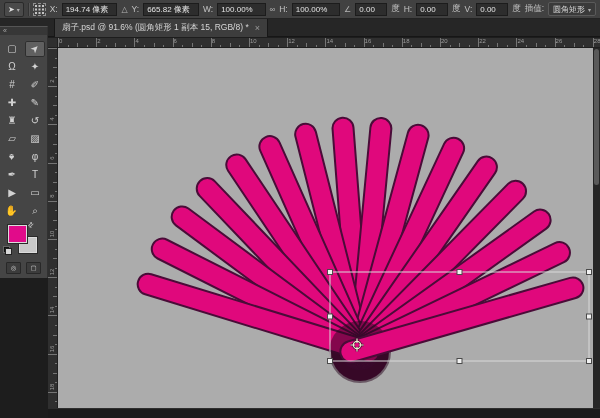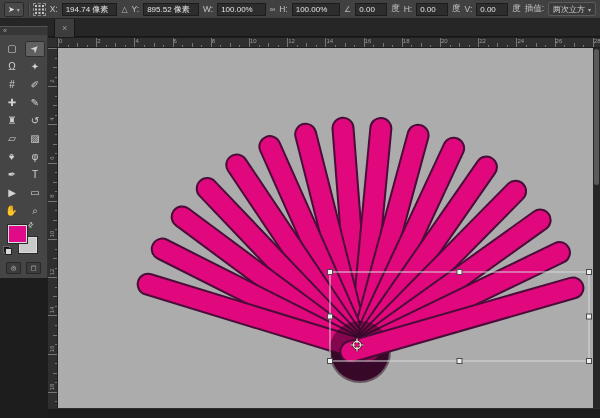--- a/index.html
+++ b/index.html
@@ -85,44 +85,45 @@
       <span class="tp-arrow">▾</span>
     </div>
     <div class="sep"></div>
     <div class="refgrid">
         <i class="dots"></i>
       </div>
     <span class="opt-lbl">X:</span>
     <div class="field w58">194.74 像素</div>
     <span class="opt-sym">△</span>
     <span class="opt-lbl">Y:</span>
-    <div class="field w58">895.52 像素</div>
+    <div class="field w58">665.82 像素</div>
     <span class="opt-lbl">W:</span>
     <div class="field w44">100.00%</div>
     <span class="opt-sym">∞</span>
     <span class="opt-lbl">H:</span>
     <div class="field w44">100.00%</div>
     <span class="opt-sym">∠</span>
     <div class="field w28">0.00</div>
     <span class="opt-lbl">度</span>
     <span class="opt-lbl">H:</span>
     <div class="field w28">0.00</div>
     <span class="opt-lbl">度</span>
     <span class="opt-lbl">V:</span>
     <div class="field w28">0.00</div>
     <span class="opt-lbl">度</span>
     <span class="opt-lbl">插值:</span>
     <div class="dropdown">
-      <span>两次立方</span>
+      <span>圆角矩形</span>
       <span class="dd-arrow">▾</span>
     </div>
   </div>
 
   <div id="tab-bar">
     <div class="doc-tab">
+      <span>扇子.psd @ 91.6% (圆角矩形 1 副本 15, RGB/8) *</span>
       <span class="tab-close">×</span>
     </div>
   </div>
 
   <div id="tools-panel">
     <div class="tp-head">
       <span>«</span>
     </div>
     <div id="tools-grid">
         <div class="tool">

